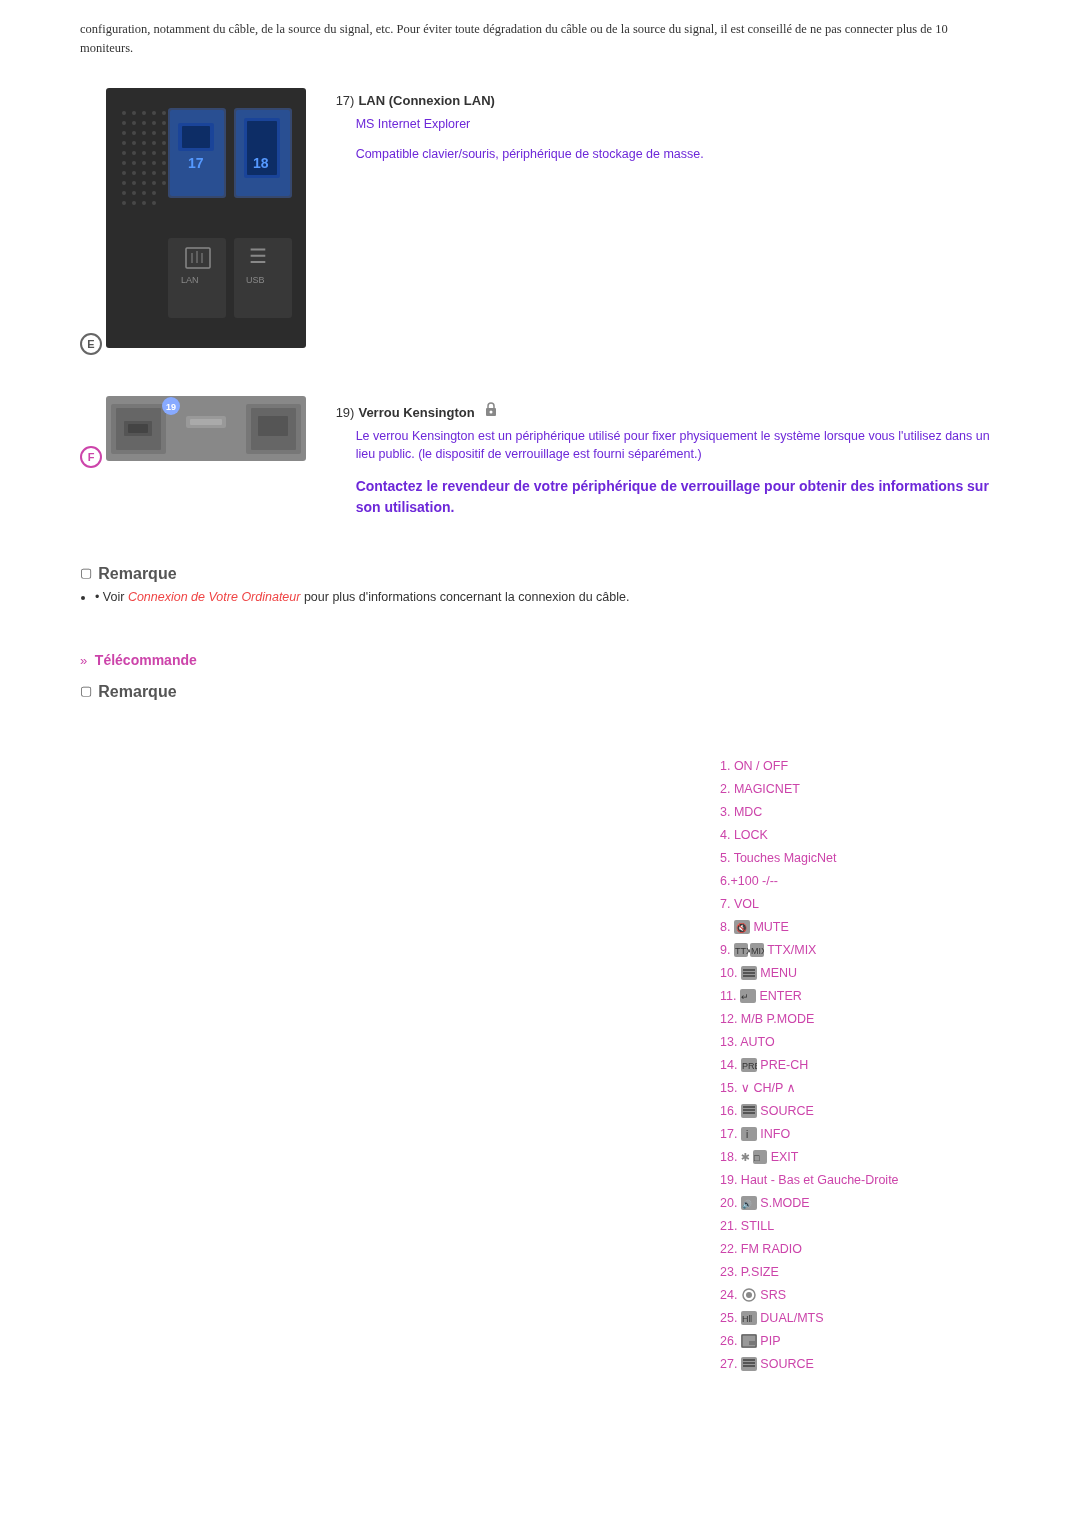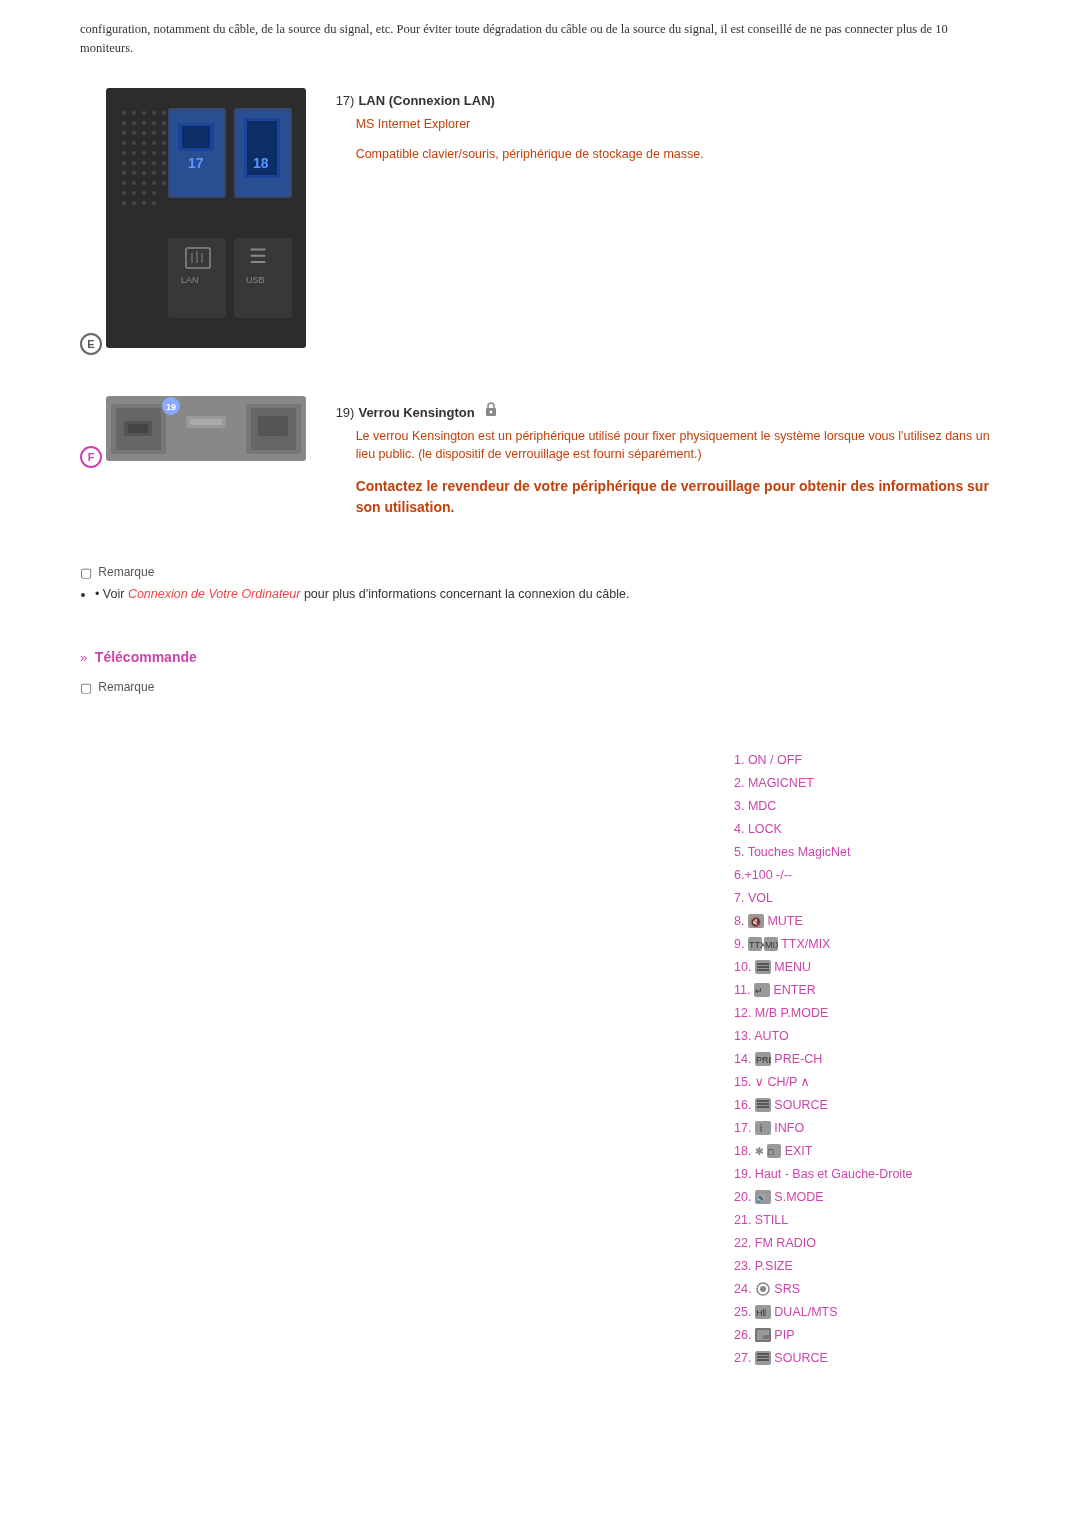--- a/index.html
+++ b/index.html
@@ -52,21 +52,21 @@
       color: #333;
       margin-bottom: 4px;
     }
     .item-title {
       font-size: 13px;
       font-weight: bold;
       display: inline;
     }
     .item-desc {
       font-size: 12.5px;
-      color: #c2410c;
+      color: #6d28d9;
       margin-top: 3px;
       margin-bottom: 12px;
       margin-left: 20px;
       line-height: 1.5;
     }
     .item-row {
       margin-bottom: 12px;
     }
     .item-number-row {
       display: flex;
@@ -74,22 +74,22 @@
       gap: 4px;
     }
     
     .note-box {
       display: flex;
       align-items: flex-start;
       gap: 6px;
       margin: 10px 0 5px 0;
     }
     .note-label {
-      font-size: 12px;
-      font-weight: normal;
+      font-size: 16px;
+      font-weight: bold;
       color: #555;
     }
     .note-content a, .link-text {
       color: #ef4444;
       text-decoration: none;
       font-style: italic;
     }
     .bullet-item {
       margin-left: 15px;
       list-style: disc;
@@ -105,21 +105,21 @@
     }
     .arrow-prefix {
       color: #cc44aa;
       margin-right: 4px;
     }
     .bold-warning {
       font-weight: bold;
       font-size: 14px;
     }
     .remote-list {
-      margin-left: 14px;
+      margin-left: 0;
       list-style: none;
       padding: 0;
     }
     .remote-list li {
       font-size: 12.5px;
       color: #333;
       margin-bottom: 3px;
       line-height: 1.6;
     }
     .remote-container {

